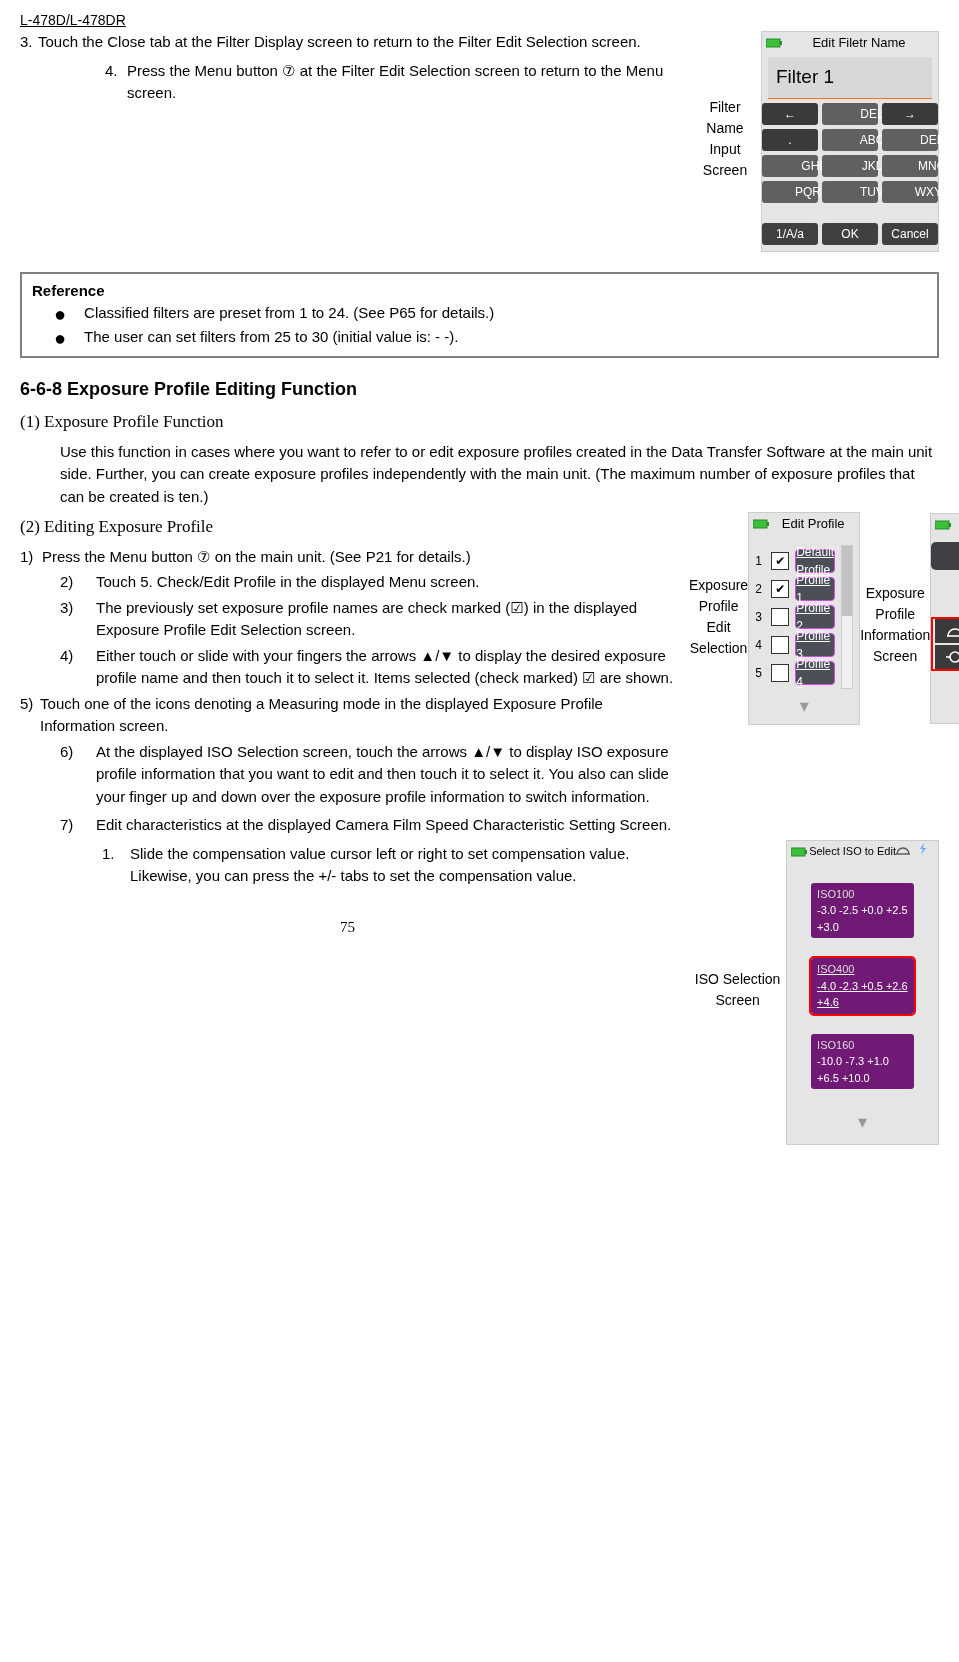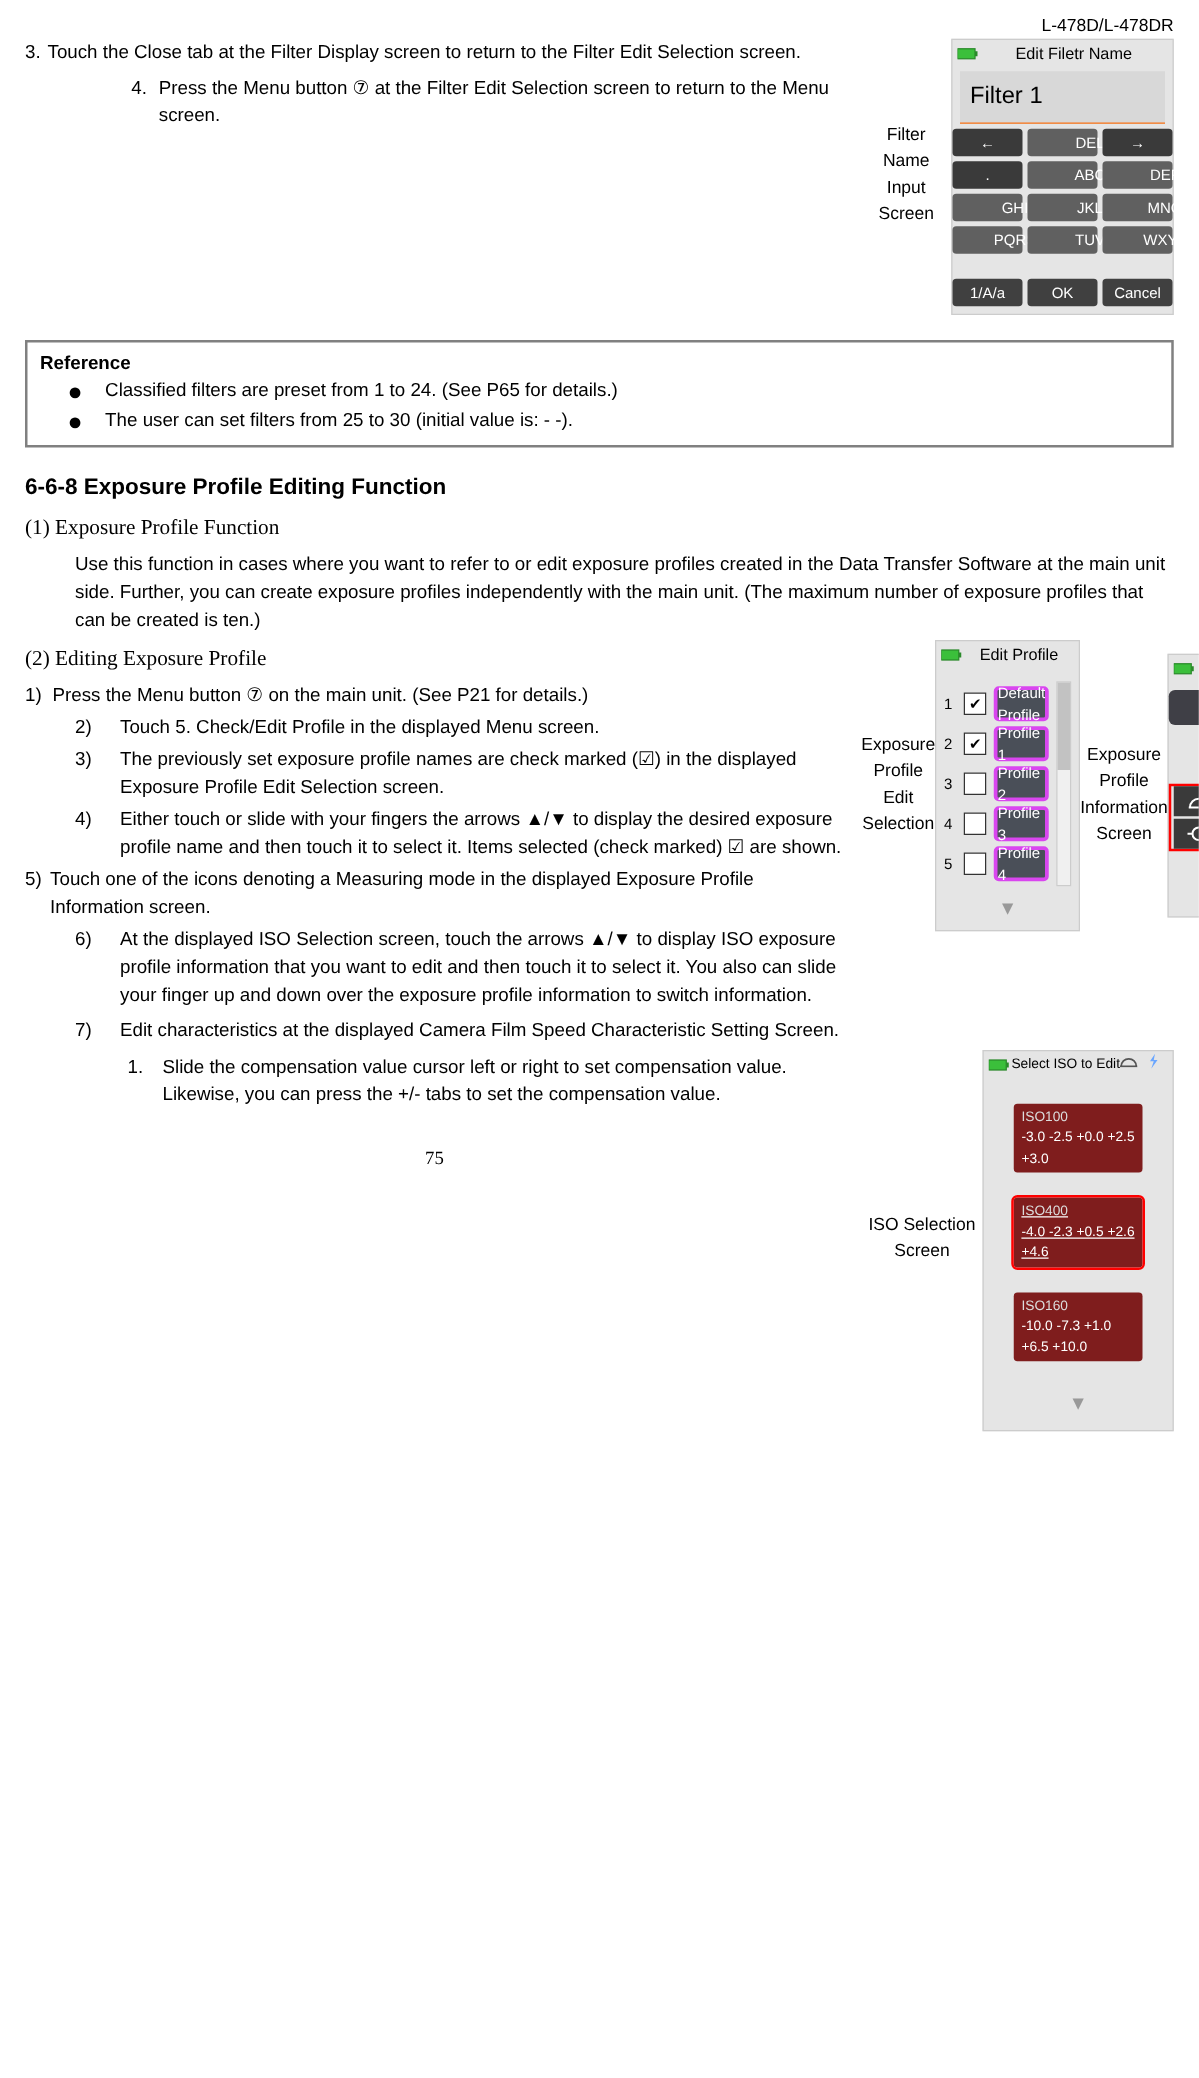--- a/index.html
+++ b/index.html
@@ -5,22 +5,23 @@
   body {
     font-family: Arial, sans-serif;
     font-size: 15px;
     color: #000;
     margin: 0;
     padding: 10px 20px 40px 20px;
     width: 919px;
     line-height: 1.5;
   }
   .header-model {
-    text-align: right;
+    text-align: left;
     font-size: 14px;
+    text-decoration: underline;
   }
   .step-row { display: flex; }
   .step-text { flex: 1; }
   .indent2 { margin-left: 85px; }
   .caption {
     text-align: center;
     font-size: 14px;
     margin: 0 0 4px 0;
   }
   .reference-box {
@@ -118,21 +119,21 @@
     width: 16px; height: 16px;
     border: 1.5px solid #333; background: #fff;
     margin: 0 6px 0 2px;
     display:flex; align-items:center; justify-content:center;
     font-size: 12px;
   }
   .plabel {
     flex:1;
     background:#4a4f58; color:#fff;
     height: 22px; display:flex; align-items:center; justify-content:center;
-    border-radius: 4px; border: 3px solid #d946ef; font-size: 12px;
+    border-radius: 4px; border: 1px solid #d946ef; font-size: 12px; text-decoration: underline;
   }
   .scroll { width: 10px; background:#f0f0f0; border:1px solid #ccc; margin-left:4px; }
   .scroll .thumb { background:#c2c2c2; height: 70px; }
   .list-wrap { display:flex; }
   .chev {
     text-align:center; font-size:18px; color:#999; margin:4px 0;
   }
 
   
   .info-screen {
@@ -187,21 +188,21 @@
     background:#e5e5e5;
     border:1px solid #ccc;
     font-size:11px;
     padding-bottom:4px;
   }
   .iso-top-icons {
     display:flex; gap:8px; align-items:center; margin-right:6px;
   }
   .iso-list { margin: 18px 24px 4px 24px; }
   .iso-item {
-    background:#7f1d1d;
+    background:#701a75;
     color:#fff;
     border-radius:3px;
     margin:20px 0;
     padding:3px 6px;
   }
   .iso-item.sel { outline:2px solid red;text-decoration:underline; }
   .iso-name { color:#dcdcdc; font-size:11px; }
   .iso-vals { font-size:11px; }
 
   .page-number { text-align:center; font-family: Georgia, serif; margin-top: 28px; }

